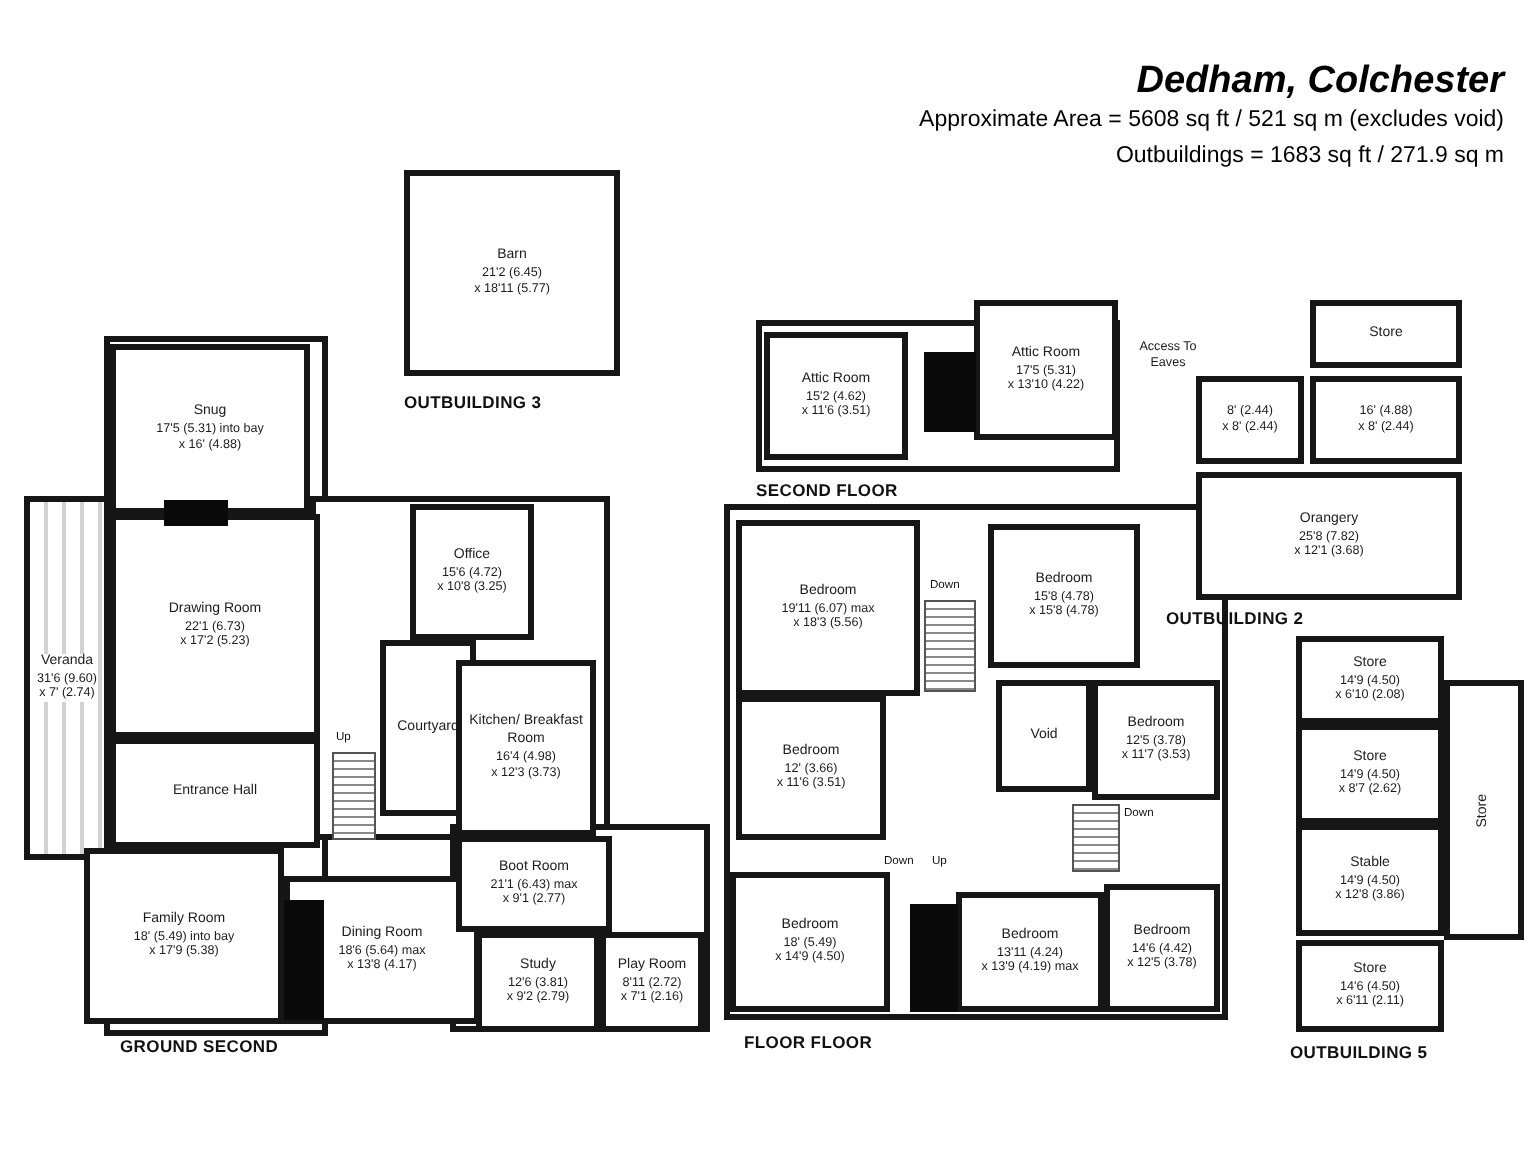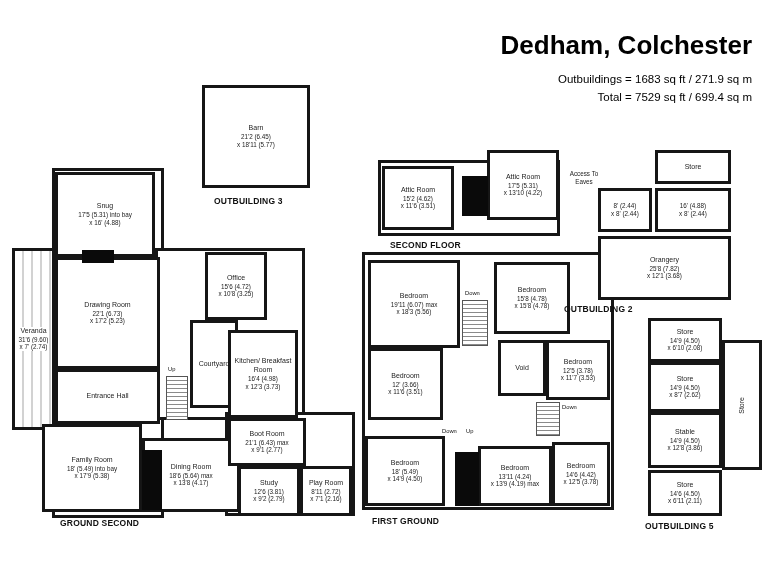--- a/index.html
+++ b/index.html
@@ -1,21 +1,21 @@
 <!DOCTYPE html>
 <html><head>
 <meta charset="utf-8">
 <style>
   * { box-sizing: border-box; margin: 0; padding: 0; }
   html,body { background:#ffffff; }
   body { font-family: "Liberation Sans", "DejaVu Sans", sans-serif; }
   .canvas { position:relative; width:768px; height:576px; background:#ffffff; overflow:hidden; }
 
   .header { position:absolute; top:30px; right:16px; text-align:right; color:#000; }
-  .title { font-size:26px; font-weight:bold; margin-bottom:10px; }
+  .title { font-size:19px; font-weight:bold; margin-bottom:0;font-style:italic; }
   .area-line { font-size:11.5px; line-height:1.55; }
 
   .shell, .room { position:absolute; border:3px solid #161616; background:#ffffff; }
   .room { display:flex; flex-direction:column; align-items:center; justify-content:center;
           text-align:center; color:#1c1c1c; padding:1px; }
   .rn { font-size:7px; line-height:1.25; }
   .rd { font-size:6.3px; line-height:1.25; }
 
   .chimney { position:absolute; background:#0a0a0a; }
   .stairs { position:absolute; border:1px solid #555;
@@ -26,36 +26,36 @@
   .vertical .rn { transform:rotate(-90deg); }
   .eaves-note { position:absolute; width:44px; text-align:center; font-size:6.3px; line-height:1.3; color:#1c1c1c; }
 </style>
 </head>
 <body>
 
 <div class="canvas">
 
   <div class="header">
     <div class="title">Dedham, Colchester</div>
+    <div class="area-line">Approximate Area = 5608 sq ft / 521 sq m (excludes void)</div>
     <div class="area-line">Outbuildings = 1683 sq ft / 271.9 sq m</div>
-    <div class="area-line">Total = 7529 sq ft / 699.4 sq m</div>
   </div>
 
   <div class="shell" style="left:52px;top:168px;width:112px;height:350px;"></div>
   <div class="shell" style="left:155px;top:248px;width:150px;height:172px;"></div>
   <div class="shell" style="left:225px;top:412px;width:130px;height:104px;"></div>
   <div class="shell" style="left:362px;top:252px;width:252px;height:258px;"></div>
   <div class="shell" style="left:378px;top:160px;width:182px;height:76px;"></div>
 
   <div class="room" style="left:202px;top:85px;width:108px;height:103px;">
     <div class="rn">Barn</div>
     <div class="rd">21'2 (6.45)</div>
     <div class="rd">x 18'11 (5.77)</div>
   </div>
-  <div class="floor-label" style="left:214px;top:196px;">OUTBUILDING 3</div>
+  <div class="floor-label" style="left:202px;top:196px;">OUTBUILDING 3</div>
 
   <div class="room veranda-pattern" style="left:12px;top:248px;width:43px;height:182px;">
     <div class="rn" style="background:#fff;">Veranda</div>
     <div class="rd" style="background:#fff;">31'6 (9.60)</div>
     <div class="rd" style="background:#fff;">x 7' (2.74)</div>
   </div>
 
   <div class="room" style="left:55px;top:172px;width:100px;height:85px;">
     <div class="rn">Snug</div>
     <div class="rd">17'5 (5.31) into bay</div>
@@ -130,21 +130,21 @@
     <div class="rd">15'2 (4.62)</div>
     <div class="rd">x 11'6 (3.51)</div>
   </div>
   <div class="room" style="left:487px;top:150px;width:72px;height:70px;">
     <div class="rn">Attic Room</div>
     <div class="rd">17'5 (5.31)</div>
     <div class="rd">x 13'10 (4.22)</div>
   </div>
   <div class="chimney" style="left:462px;top:176px;width:26px;height:40px;"></div>
   <div class="eaves-note" style="left:562px;top:170px;">Access To Eaves</div>
-  <div class="floor-label" style="left:390px;top:240px;">SECOND FLOOR</div>
+  <div class="floor-label" style="left:378px;top:240px;">SECOND FLOOR</div>
 
   <div class="room" style="left:368px;top:260px;width:92px;height:88px;">
     <div class="rn">Bedroom</div>
     <div class="rd">19'11 (6.07) max</div>
     <div class="rd">x 18'3 (5.56)</div>
   </div>
   <div class="room" style="left:494px;top:262px;width:76px;height:72px;">
     <div class="rn">Bedroom</div>
     <div class="rd">15'8 (4.78)</div>
     <div class="rd">x 15'8 (4.78)</div>
@@ -179,39 +179,39 @@
   </div>
 
   <div class="chimney" style="left:455px;top:452px;width:24px;height:54px;"></div>
   <div class="stairs" style="left:462px;top:300px;width:26px;height:46px;"></div>
   <div class="nav-label" style="left:465px;top:290px;">Down</div>
   <div class="stairs" style="left:536px;top:402px;width:24px;height:34px;"></div>
   <div class="nav-label" style="left:562px;top:404px;">Down</div>
   <div class="nav-label" style="left:442px;top:428px;">Down</div>
   <div class="nav-label" style="left:466px;top:428px;">Up</div>
 
-  <div class="floor-label" style="left:372px;top:516px;">FIRST GROUND</div>
+  <div class="floor-label" style="left:372px;top:516px;">FLOOR FLOOR</div>
 
   <div class="room" style="left:655px;top:150px;width:76px;height:34px;">
     <div class="rn">Store</div>
   </div>
   <div class="room" style="left:598px;top:188px;width:54px;height:44px;">
     <div class="rd">8' (2.44)</div>
     <div class="rd">x 8' (2.44)</div>
   </div>
   <div class="room" style="left:655px;top:188px;width:76px;height:44px;">
     <div class="rd">16' (4.88)</div>
     <div class="rd">x 8' (2.44)</div>
   </div>
   <div class="room" style="left:598px;top:236px;width:133px;height:64px;">
     <div class="rn">Orangery</div>
     <div class="rd">25'8 (7.82)</div>
     <div class="rd">x 12'1 (3.68)</div>
   </div>
-  <div class="floor-label" style="left:564px;top:304px;">OUTBUILDING 2</div>
+  <div class="floor-label" style="left:583px;top:304px;">OUTBUILDING 2</div>
 
   <div class="room" style="left:648px;top:318px;width:74px;height:44px;">
     <div class="rn">Store</div>
     <div class="rd">14'9 (4.50)</div>
     <div class="rd">x 6'10 (2.08)</div>
   </div>
   <div class="room" style="left:648px;top:362px;width:74px;height:50px;">
     <div class="rn">Store</div>
     <div class="rd">14'9 (4.50)</div>
     <div class="rd">x 8'7 (2.62)</div>

